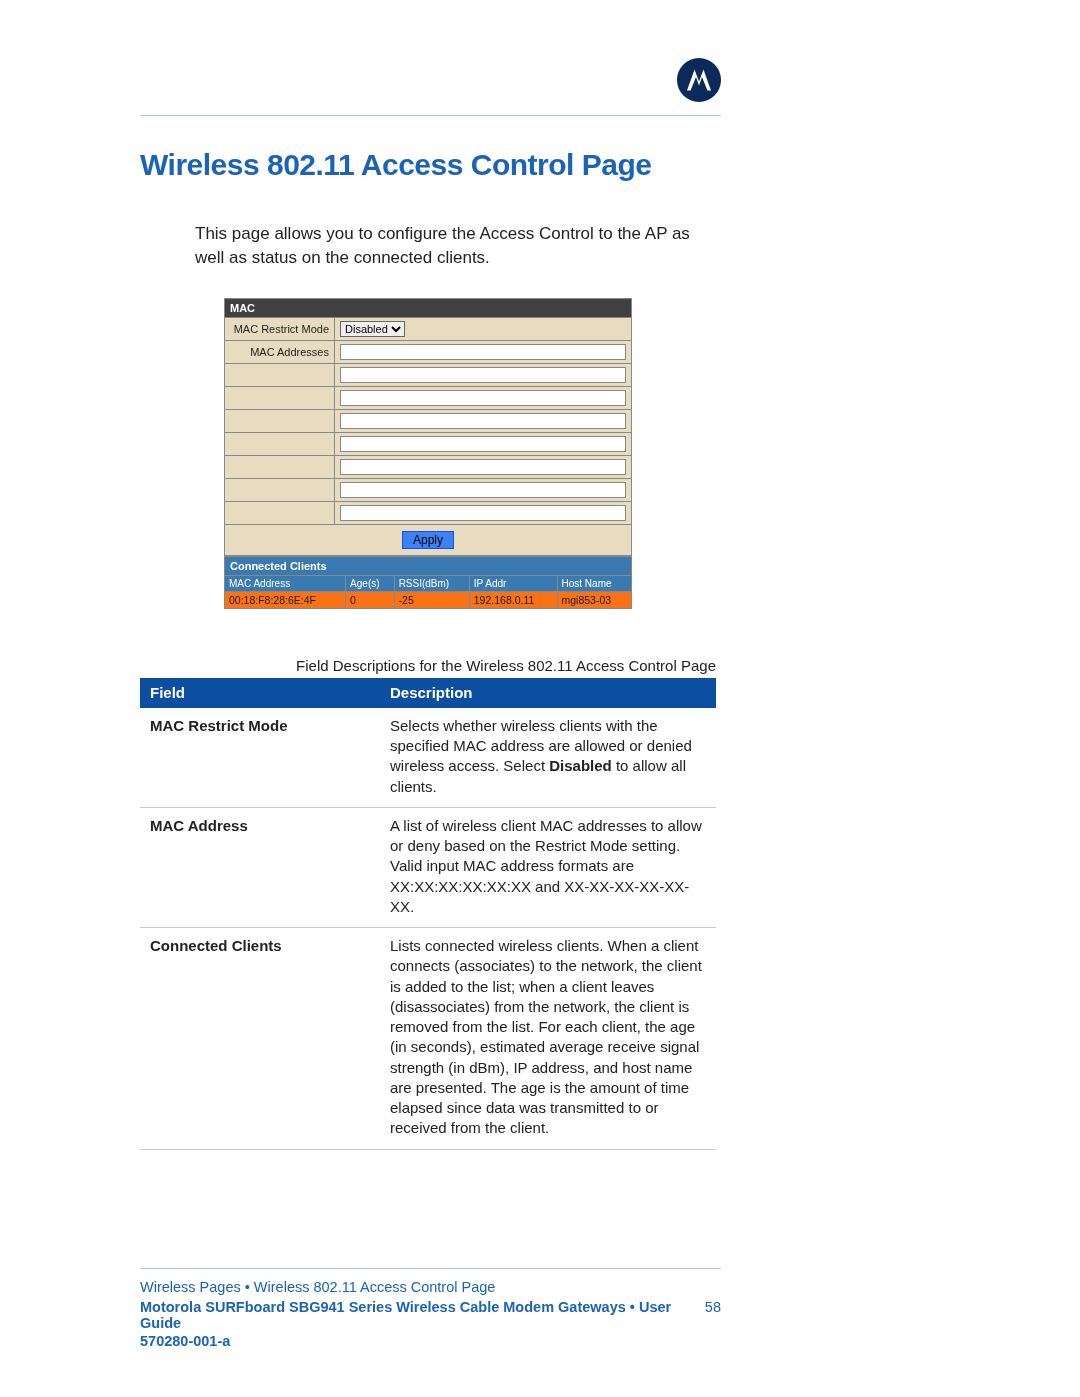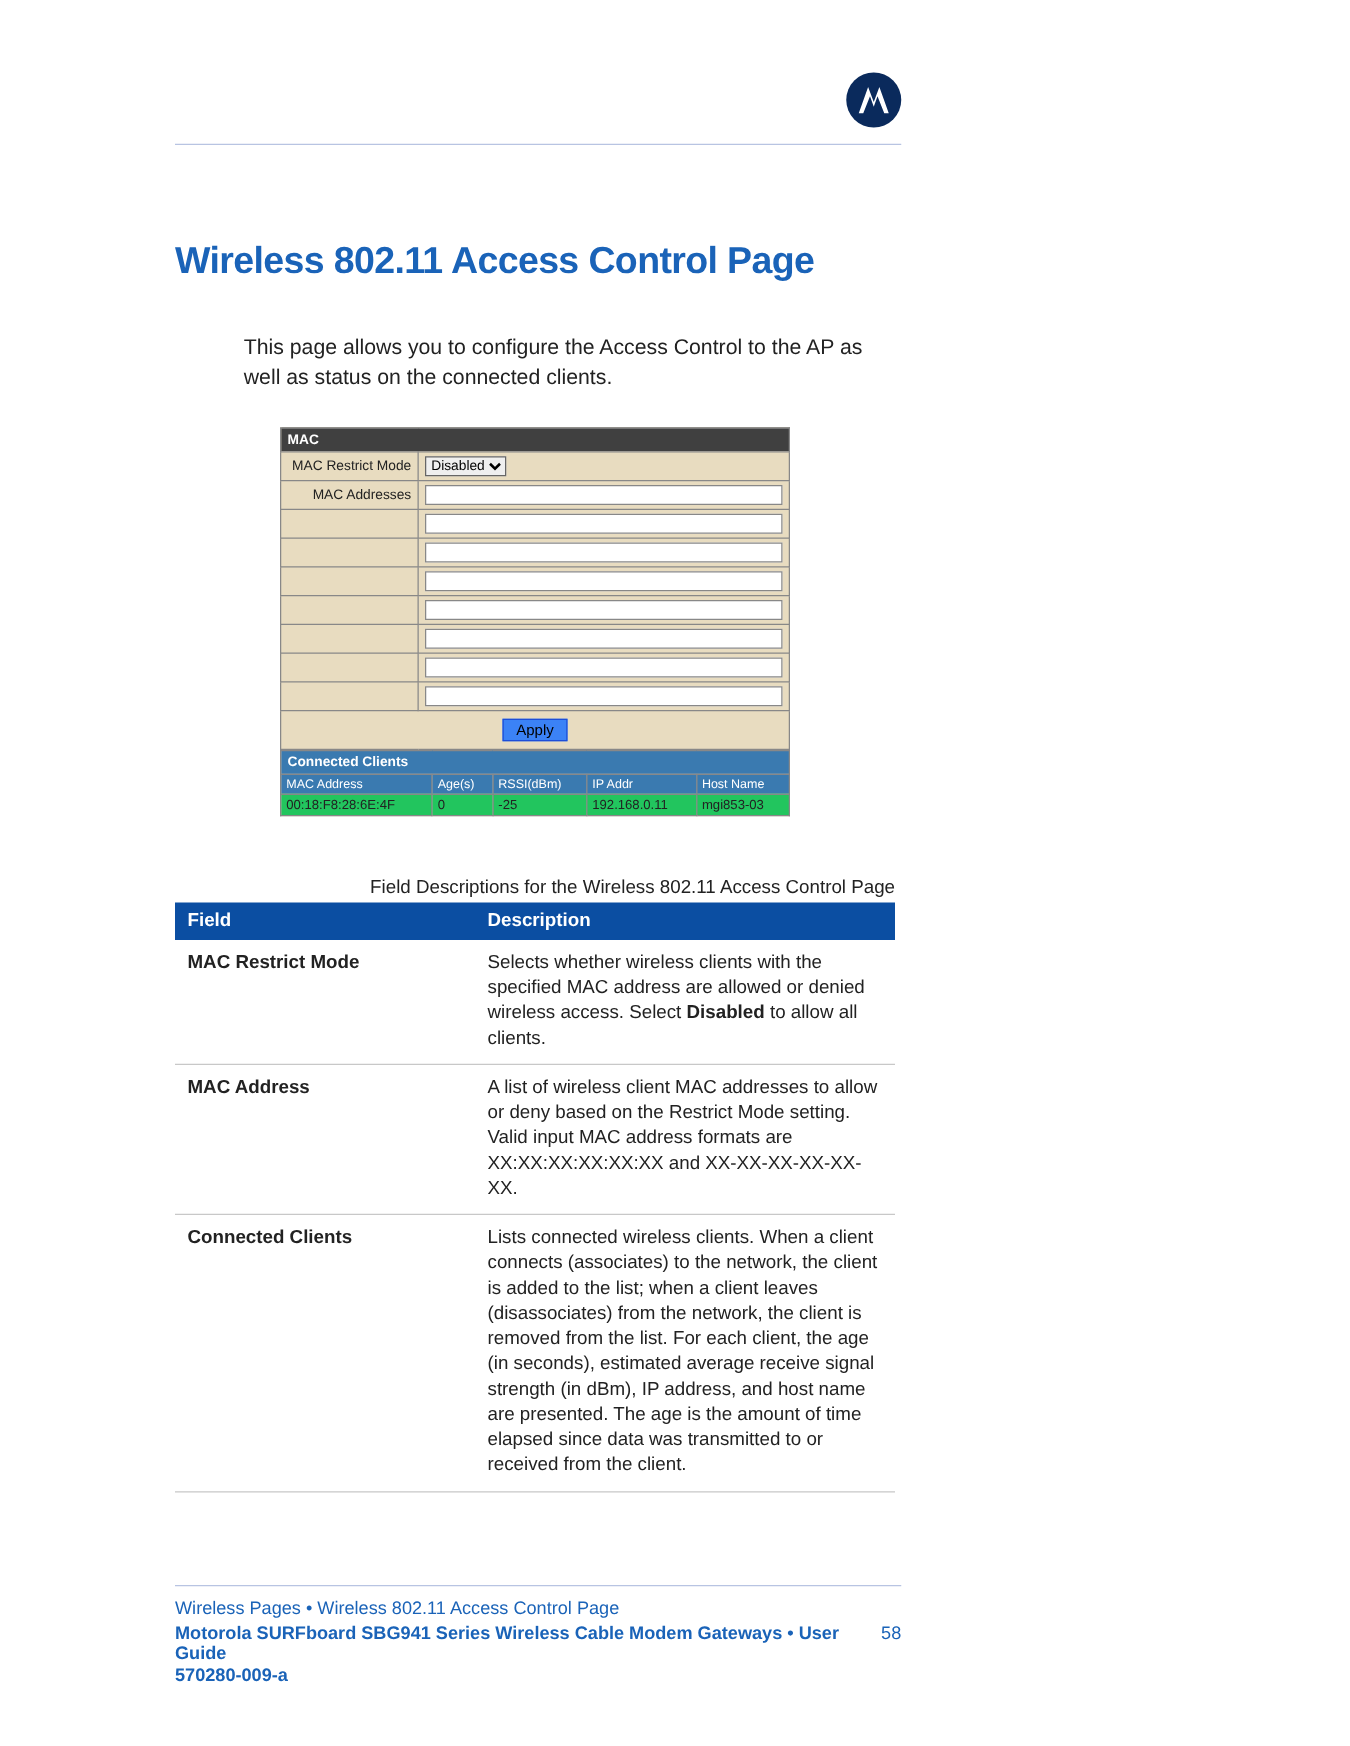--- a/index.html
+++ b/index.html
@@ -6,21 +6,21 @@
   body {
     margin: 0;
     background: #fff;
     font-family: Arial, Helvetica, sans-serif;
     color: #222;
   }
   .page {
     width: 856px;
     height: 1397px;
     position: relative;
-    padding: 92px 140px 0 140px;
+    padding: 48px 140px 0 140px;
   }
   .logo {
     position: absolute;
     top: 58px;
     right: 135px;
     width: 44px;
     height: 44px;
     border-radius: 50%;
     background: #0a2a5c;
     display: flex;
@@ -99,21 +99,21 @@
   .cc-sub th {
     background: #3a7ab0;
     color: #fff;
     font-weight: normal;
     font-size: 10px;
     text-align: left;
     border: 1px solid #888;
     padding: 2px 4px;
   }
   .cc-row td {
-    background: #22c55e;
+    background: #f97316;
     font-size: 10.5px;
     border: 1px solid #888;
     padding: 2px 4px;
     white-space: nowrap;
   }
 
   
   .fd-title {
     text-align: right;
     font-weight: normal;
@@ -276,15 +276,15 @@
     </table>
   </div>
 
   <div class="footer">
     <div class="hr-bot"></div>
     <div class="bc">Wireless Pages • Wireless 802.11 Access Control Page</div>
     <div class="ftline">
       <span class="l">Motorola SURFboard SBG941 Series Wireless Cable Modem Gateways • User Guide</span>
       <span class="r">58</span>
     </div>
-    <div class="docno">570280-009-a</div>
+    <div class="docno">570280-001-a</div>
   </div>
 </div>
 
 </body></html>

